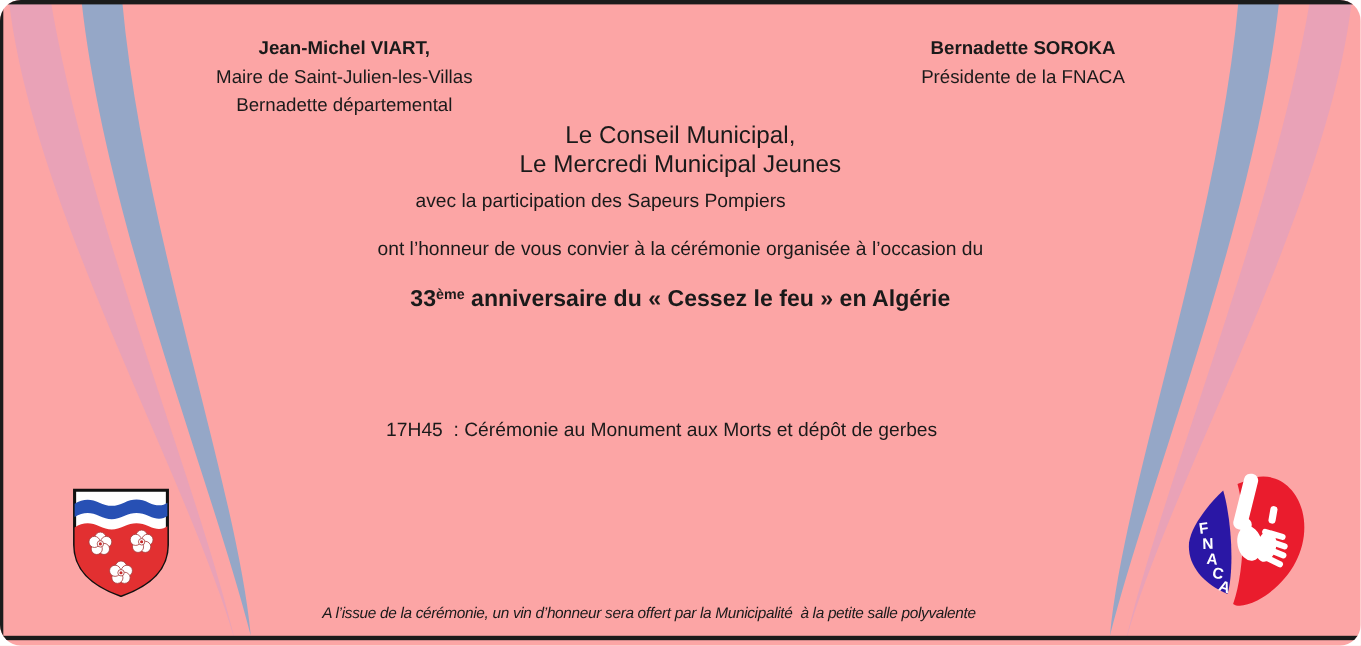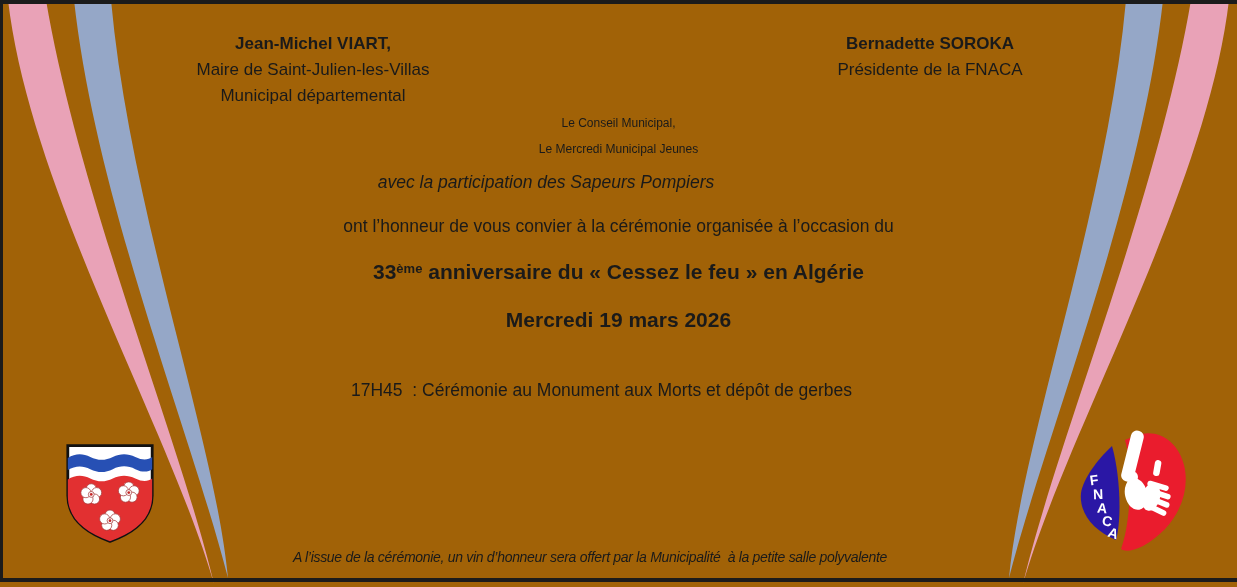--- a/index.html
+++ b/index.html
@@ -1,30 +1,30 @@
 <!DOCTYPE html>
 <html><head>
 <meta charset="utf-8">
 <style>
   html,body{margin:0;padding:0;background:#ffffff;}
   .card{
-    position:relative;width:1237px;height:587px;background:#a16207;
-    font-family:"Liberation Sans","DejaVu Sans",sans-serif;color:#1a1a1a;overflow:hidden;
+    position:relative;width:1237px;height:587px;background:#fca5a5;
+    font-family:"Liberation Sans","DejaVu Sans",sans-serif;color:#1a1a1a;overflow:hidden;border-radius:19px;
   }
   .frame{position:absolute;background:#1b1b1b;}
   .frame-top{left:0;top:0;width:1237px;height:4px;}
   .frame-left{left:0;top:0;width:3px;height:582px;}
   .frame-bottom{left:0;top:578px;width:1237px;height:4px;}
   .ribbons{position:absolute;left:0;top:0;width:1237px;height:587px;}
   .txt{position:absolute;text-align:center;white-space:nowrap;}
   .officials-left{left:148px;top:31px;width:330px;font-size:17px;line-height:26px;}
   .officials-right{left:768px;top:31px;width:324px;font-size:17px;line-height:26px;}
   .bold{font-weight:bold;}
-  .hosts{left:0;top:110px;width:1237px;font-size:12px;line-height:26px;}
-  .hosts-extra{left:0;top:172px;width:1092px;font-size:17.5px;font-style:italic;}
+  .hosts{left:0;top:110px;width:1237px;font-size:22px;line-height:26px;}
+  .hosts-extra{left:0;top:172px;width:1092px;font-size:17.5px;}
   .invitation{left:0;top:216px;width:1237px;font-size:17.5px;}
   .headline{left:0;top:260px;width:1237px;font-size:21px;font-weight:bold;}
   .headline sup{font-size:13px;vertical-align:6px;}
   .date-line{left:0;top:308px;width:1237px;font-size:21px;font-weight:bold;}
   .program{left:0;top:380px;width:1203px;font-size:17.5px;}
   .footer-note{left:0;top:549px;width:1180px;font-size:14px;font-style:italic;letter-spacing:-0.3px;}
   .emblem{position:absolute;}
   .emblem-shield{left:63px;top:441px;width:94px;height:105px;}
   .emblem-fnaca{left:1075px;top:430px;width:116px;height:128px;}
   .fnaca-letter{font-family:"Liberation Sans","DejaVu Sans",sans-serif;font-weight:bold;font-size:14px;}
@@ -41,39 +41,38 @@
     <path d="M1163,0 C1141,200 1047,430 1009,578 C1022,440 1107,210 1126,0 Z" fill="#95a7c7"></path>
   </svg>
 
   <div class="frame frame-top"></div>
   <div class="frame frame-left"></div>
   <div class="frame frame-bottom"></div>
 
   <div class="txt officials-left">
     <div class="bold">Jean-Michel VIART,</div>
     <div>Maire de Saint-Julien-les-Villas</div>
-    <div>Municipal départemental</div>
+    <div>Bernadette départemental</div>
   </div>
 
   <div class="txt officials-right">
     <div class="bold">Bernadette SOROKA</div>
     <div>Présidente de la FNACA</div>
   </div>
 
   <div class="txt hosts">
     <div>Le Conseil Municipal,</div>
     <div>Le Mercredi Municipal Jeunes</div>
   </div>
   <div class="txt hosts-extra">avec la participation des Sapeurs Pompiers</div>
 
   <div class="txt invitation">ont l’honneur de vous convier à la cérémonie organisée à l’occasion du</div>
 
   <div class="txt headline"><span>33</span><sup>ème</sup><span> anniversaire du « Cessez le feu » en Algérie</span></div>
 
-  <div class="txt date-line">Mercredi 19 mars 2026</div>
 
   <div class="txt program">17H45&nbsp; : Cérémonie au Monument aux Morts et dépôt de gerbes</div>
 
   <div class="txt footer-note">A l’issue de la cérémonie, un vin d’honneur sera offert par la Municipalité&nbsp; à la petite salle polyvalente</div>
 
   <svg class="emblem emblem-shield" viewBox="0 0 100 112" xmlns="http://www.w3.org/2000/svg" aria-hidden="true">
 
     <path d="M5,5 H95 V58 C95,82 78,97 50,107 C22,97 5,82 5,58 Z" fill="#ffffff" stroke="#111111" stroke-width="3"></path>
 
     <path d="M5,41 C13,36 21,36 29,40 C37,44 45,44 53,40 C61,36 69,36 77,40 C85,44 91,43 95,40 L95,58 C95,82 78,97 50,107 C22,97 5,82 5,58 Z" fill="#e23031"></path>

